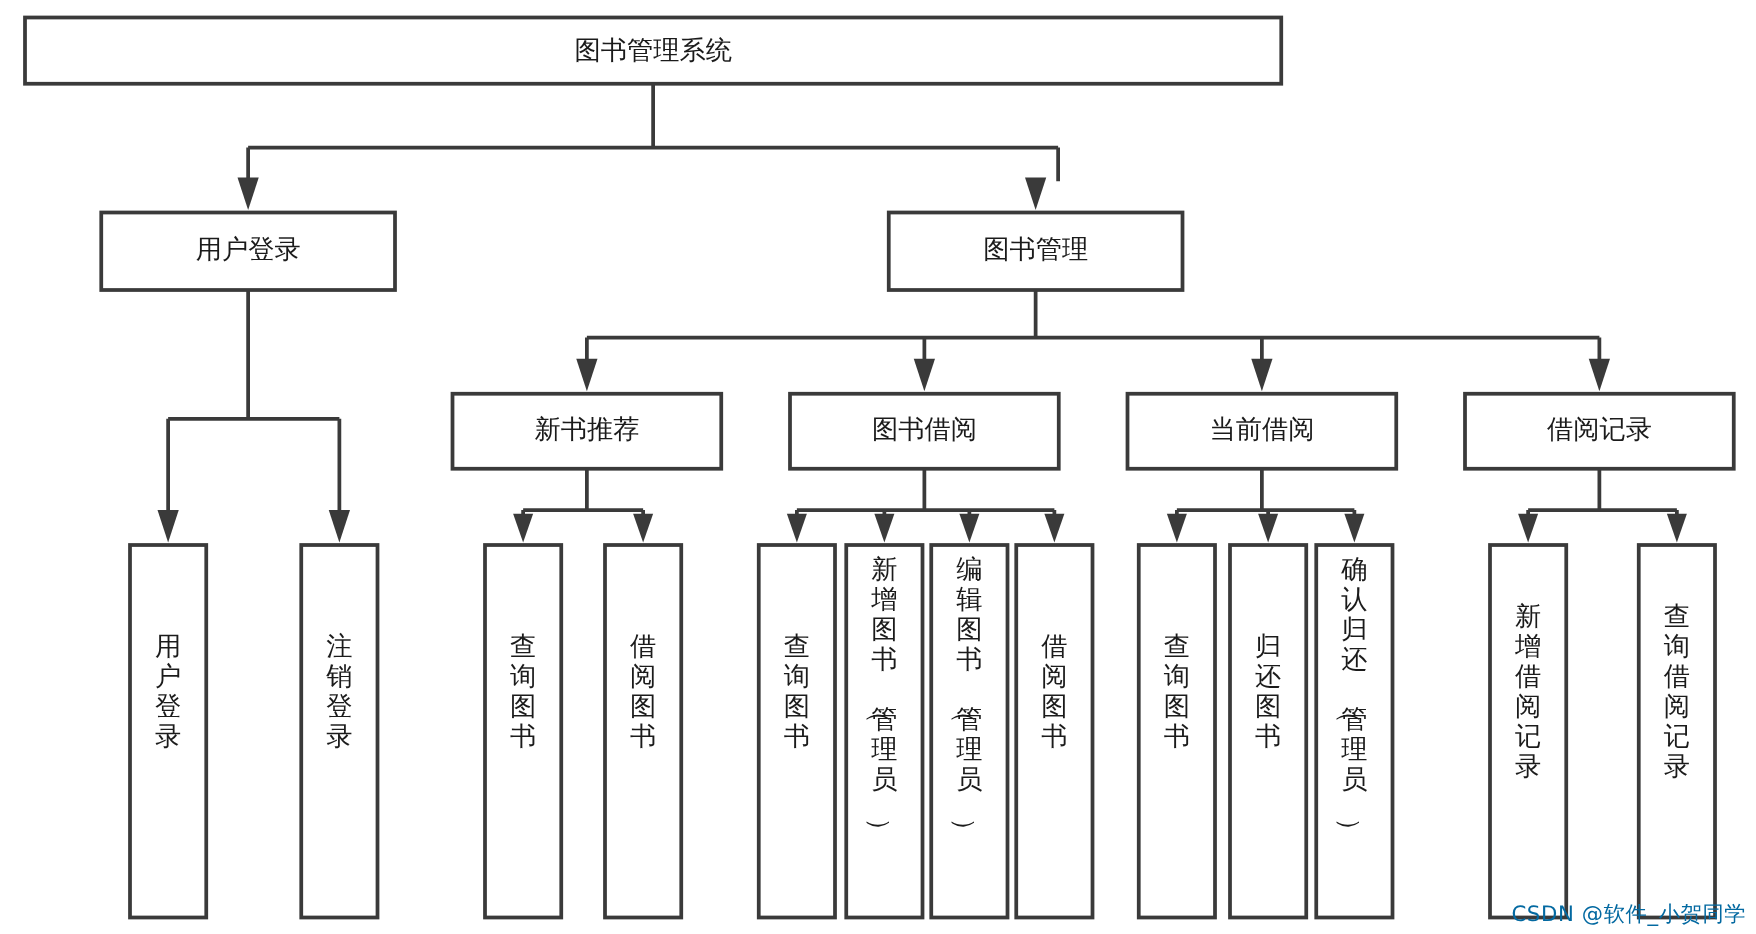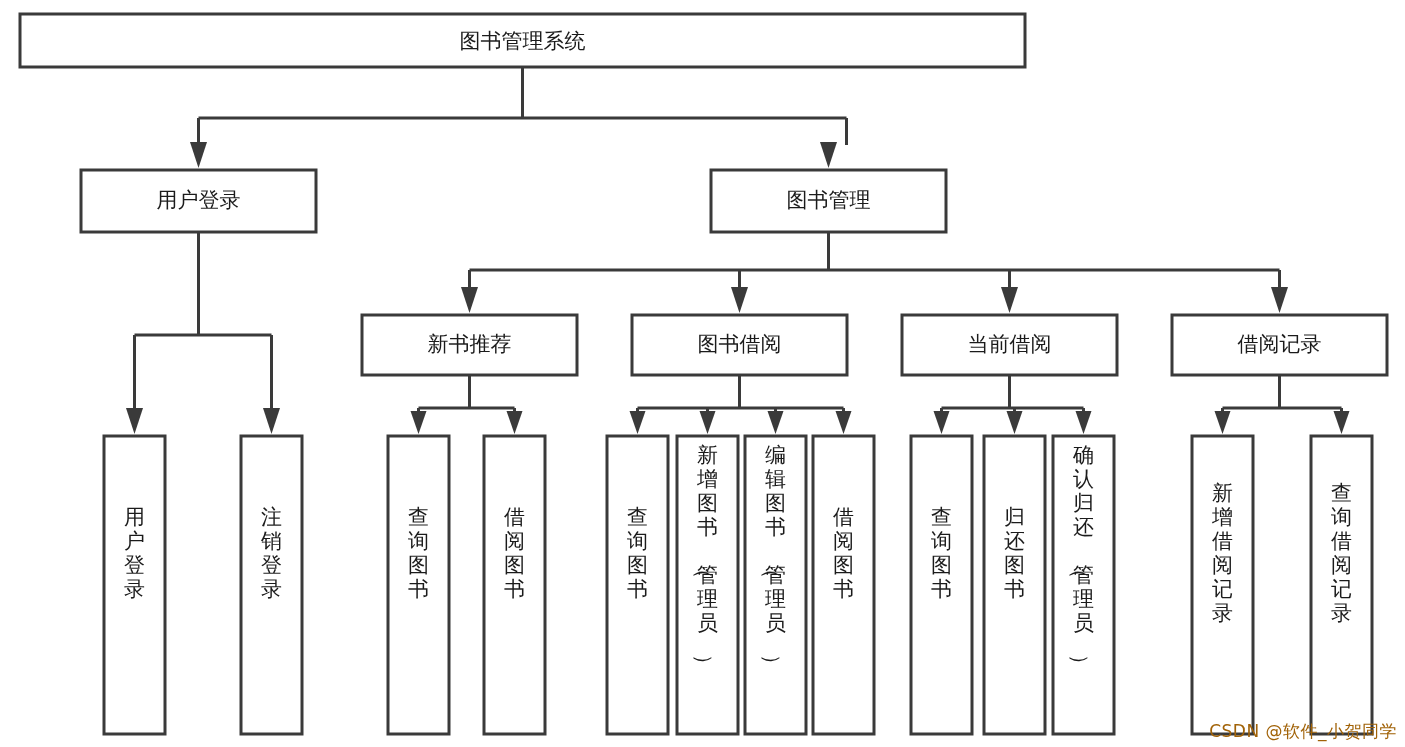--- a/index.html
+++ b/index.html
@@ -54,21 +54,21 @@
   .edge-head {
     fill: #3a3a3a;
     stroke: none;
   }
   .watermark {
     position: absolute;
     right: 8px;
     bottom: 4px;
     font-family: "DejaVu Sans", "Liberation Sans", sans-serif;
     font-size: 17px;
-    color: #a16207;
+    color: #0369a1;
     white-space: nowrap;
     letter-spacing: 0.5px;
   }
 </style>
 </head>
 <body>
 
 <div id="diagram-root">
 
   <svg class="canvas" viewBox="0 0 1405 747" xmlns="http://www.w3.org/2000/svg">

